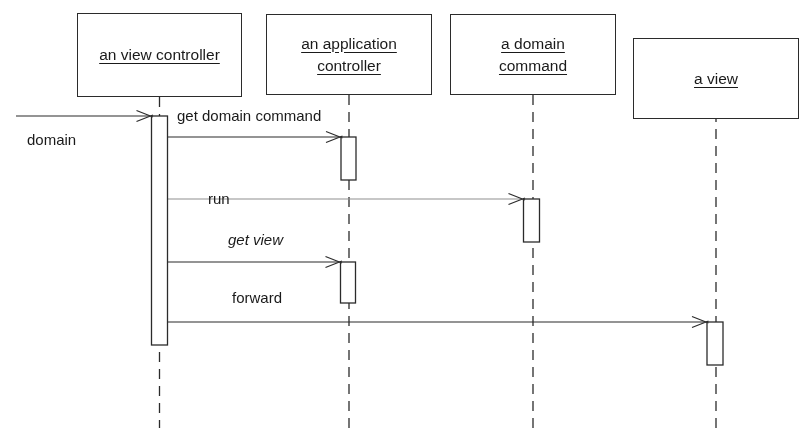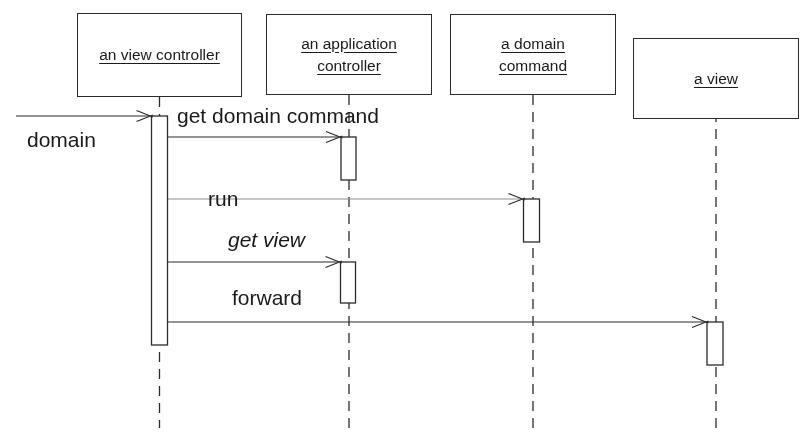--- a/index.html
+++ b/index.html
@@ -58,21 +58,21 @@
     text-underline-offset: 3px;
   }
   .actor-box.b1 { left: 77px;  top: 13px; width: 165px; height: 84px; }
   .actor-box.b2 { left: 266px; top: 14px; width: 166px; height: 81px; }
   .actor-box.b3 { left: 450px; top: 14px; width: 166px; height: 81px; }
   .actor-box.b4 { left: 633px; top: 14px; width: 166px; height: 81px; margin-top: 24px; }
   .actor-box.b2 .actor-label { max-width: 125px; }
   .actor-box.b3 .actor-label { max-width: 95px; }
   .msg-label {
     position: absolute;
-    font-size: 21px;
+    font-size: 15px;
     line-height: 18px;
     white-space: nowrap;
   }
   .msg-label.request  { left: 27px;  top: 131px; }
   .msg-label.gdc      { left: 177px; top: 107px; }
   .msg-label.run      { left: 208px; top: 190px; }
   .msg-label.getview  { left: 228px; top: 231px; font-style: italic; }
   .msg-label.forward  { left: 232px; top: 289px; }
 </style>
 </head>

